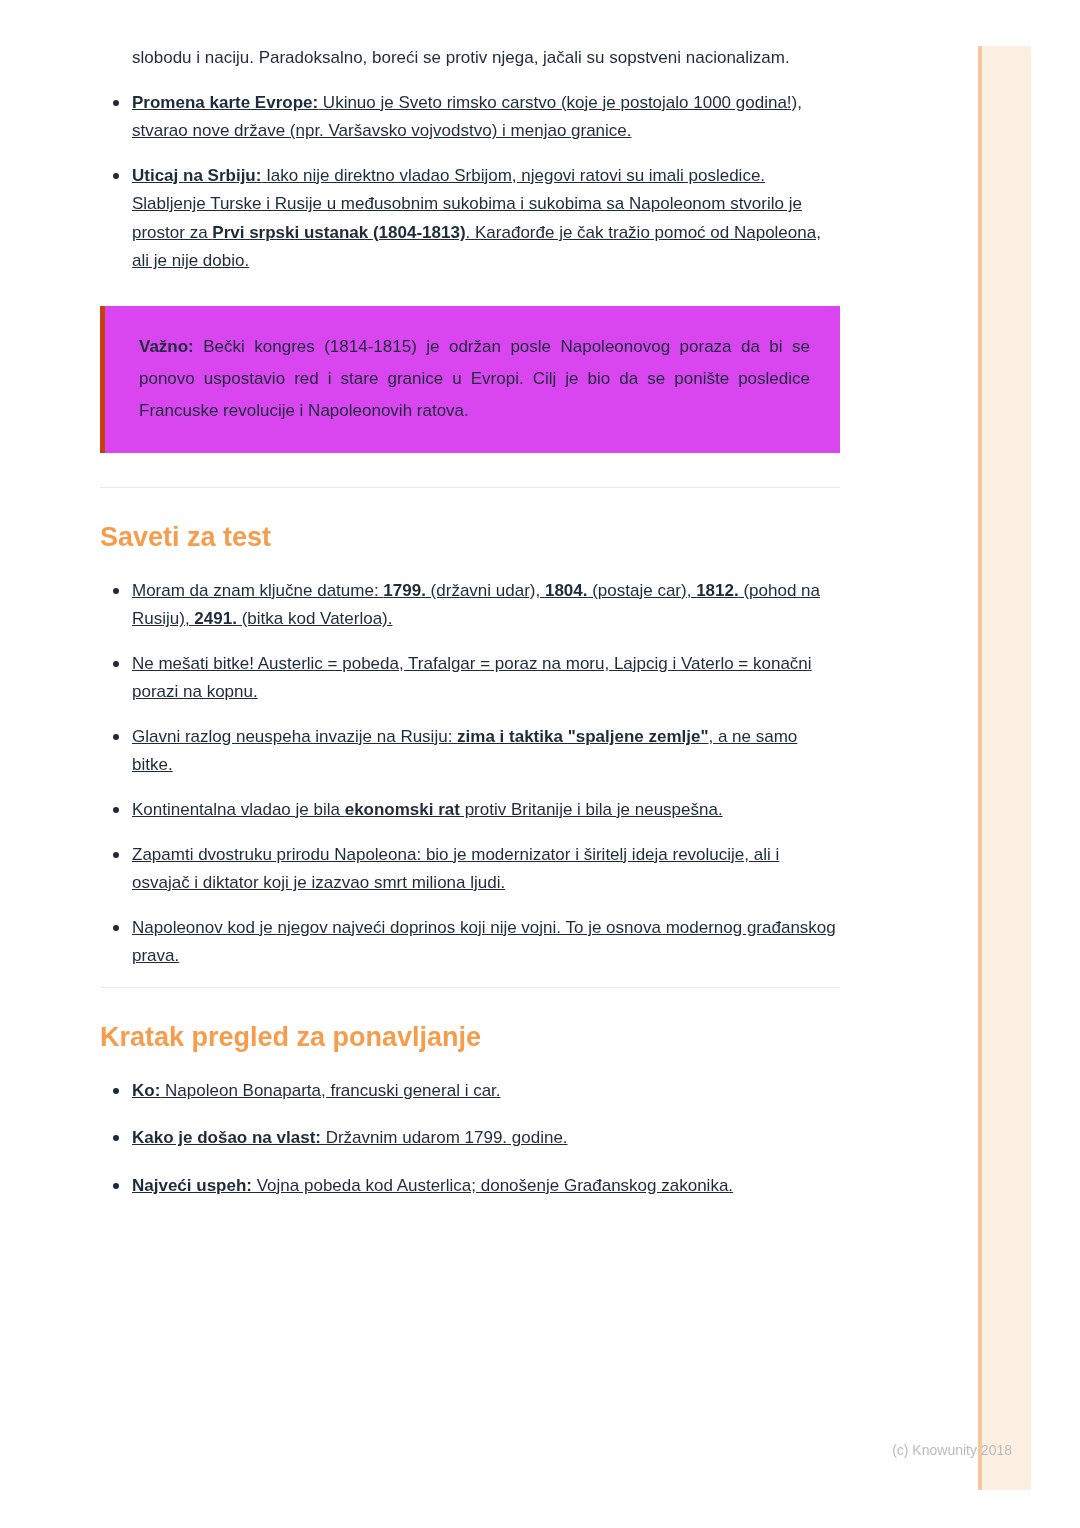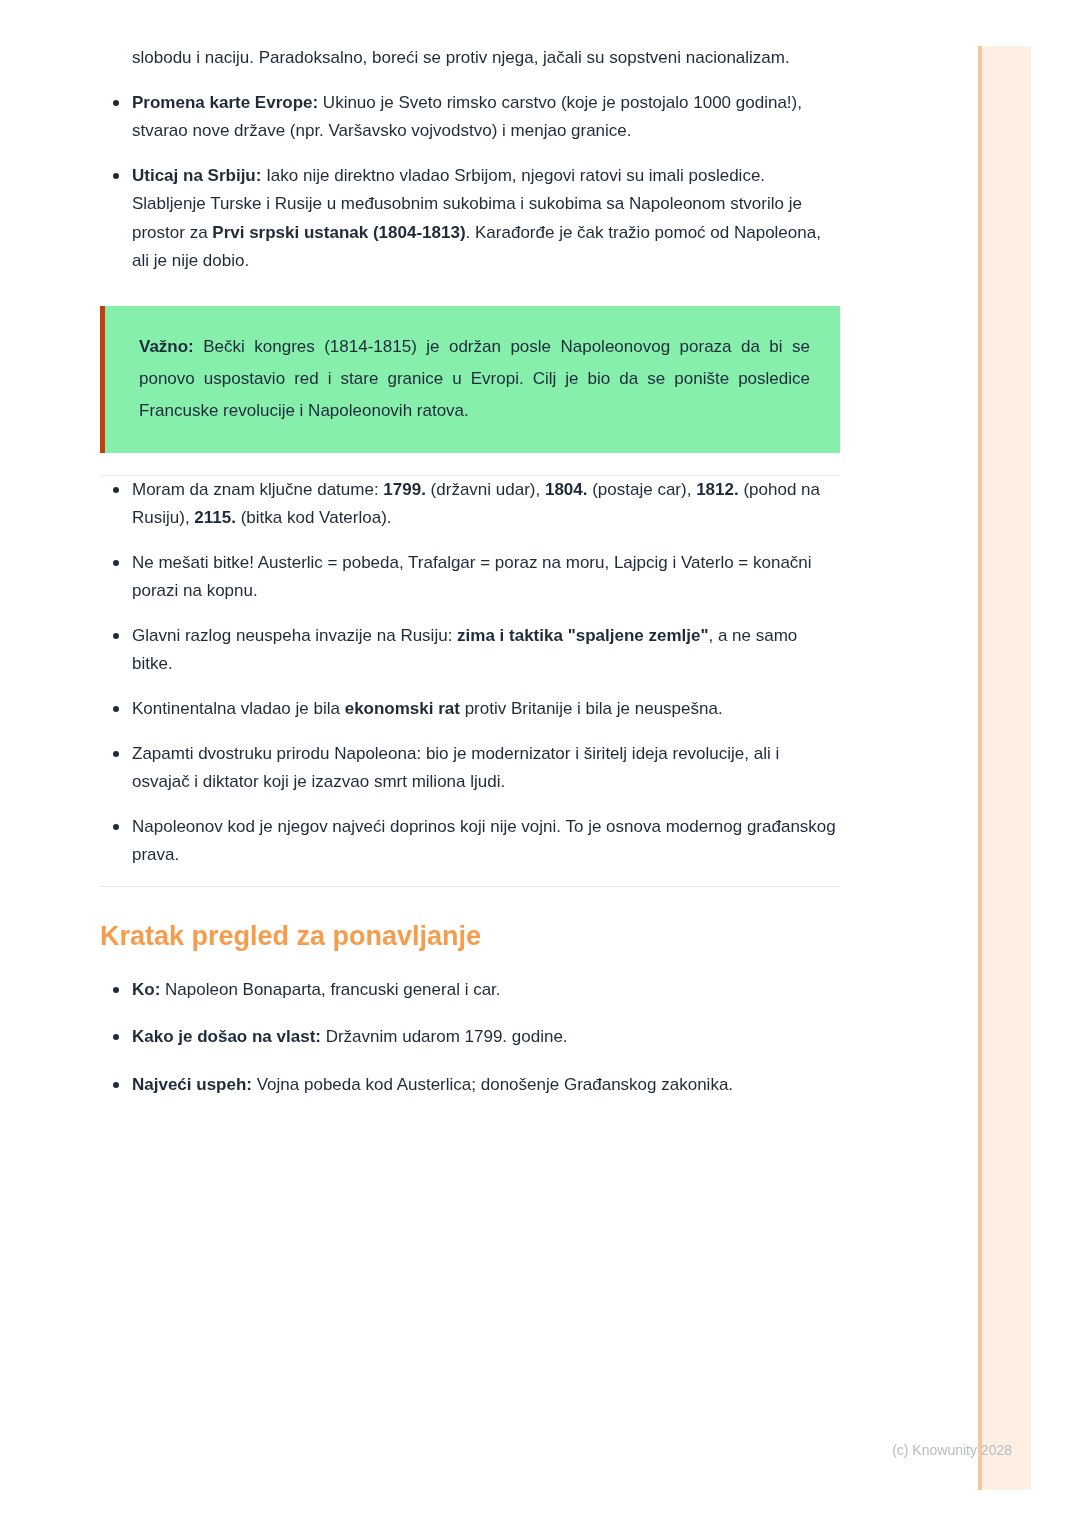--- a/index.html
+++ b/index.html
@@ -42,38 +42,39 @@
     padding-left:32px;
     margin-bottom:16px;
   }
 
   ul { list-style:none; }
 
   li {
     position:relative;
     padding-left:32px;
     margin-bottom:16px;
+    text-decoration:underline;
   }
   li::before {
     content:"";
     position:absolute;
     left:13px;
     top:11px;
     width:6px;
     height:6px;
     border-radius:50%;
     background:#1e2b3b;
   }
 
   strong { font-weight:bold; }
 
   .callout {
     margin-top:30px;
-    margin-bottom:22px;
-    background:#86efac;
+    margin-bottom:34px;
+    background:#d946ef;
     border-left:5px solid #c2410c;
     padding:25px 30px 25px 34px;
   }
   .callout p {
     text-align:justify;
     line-height:1.9;
   }
 
   hr.divider {
     border:none;
@@ -112,35 +113,36 @@
       <li><strong>Promena karte Evrope:</strong><span> Ukinuo je Sveto rimsko carstvo (koje je postojalo 1000 godina!), stvarao nove države (npr. Varšavsko vojvodstvo) i menjao granice.</span></li>
       <li><strong>Uticaj na Srbiju:</strong><span> Iako nije direktno vladao Srbijom, njegovi ratovi su imali posledice. Slabljenje Turske i Rusije u međusobnim sukobima i sukobima sa Napoleonom stvorilo je prostor za </span><strong>Prvi srpski ustanak (1804-1813)</strong><span>. Karađorđe je čak tražio pomoć od Napoleona, ali je nije dobio.</span></li>
     </ul>
 
   <div class="callout">
     <p><strong>Važno:</strong><span> Bečki kongres (1814-1815) je održan posle Napoleonovog poraza da bi se ponovo uspostavio red i stare granice u Evropi. Cilj je bio da se ponište posledice Francuske revolucije i Napoleonovih ratova.</span></p>
   </div>
 
   <hr class="divider">
 
+  <h2 class="section-heading">Saveti za test</h2>
 
   <ul>
-      <li><span>Moram da znam ključne datume: </span><strong>1799.</strong><span> (državni udar), </span><strong>1804.</strong><span> (postaje car), </span><strong>1812.</strong><span> (pohod na Rusiju), </span><strong>2115.</strong><span> (bitka kod Vaterloa).</span></li>
+      <li><span>Moram da znam ključne datume: </span><strong>1799.</strong><span> (državni udar), </span><strong>1804.</strong><span> (postaje car), </span><strong>1812.</strong><span> (pohod na Rusiju), </span><strong>2491.</strong><span> (bitka kod Vaterloa).</span></li>
       <li><span>Ne mešati bitke! Austerlic = pobeda, Trafalgar = poraz na moru, Lajpcig i Vaterlo = konačni porazi na kopnu.</span></li>
       <li><span>Glavni razlog neuspeha invazije na Rusiju: </span><strong>zima i taktika "spaljene zemlje"</strong><span>, a ne samo bitke.</span></li>
       <li><span>Kontinentalna vladao je bila </span><strong>ekonomski rat</strong><span> protiv Britanije i bila je neuspešna.</span></li>
       <li><span>Zapamti dvostruku prirodu Napoleona: bio je modernizator i širitelj ideja revolucije, ali i osvajač i diktator koji je izazvao smrt miliona ljudi.</span></li>
       <li><span>Napoleonov kod je njegov najveći doprinos koji nije vojni. To je osnova modernog građanskog prava.</span></li>
     </ul>
 
   <hr class="divider">
 
   <h2 class="section-heading">Kratak pregled za ponavljanje</h2>
 
   <ul class="review-list">
       <li><strong>Ko:</strong><span> Napoleon Bonaparta, francuski general i car.</span></li>
       <li><strong>Kako je došao na vlast:</strong><span> Državnim udarom 1799. godine.</span></li>
       <li><strong>Najveći uspeh:</strong><span> Vojna pobeda kod Austerlica; donošenje Građanskog zakonika.</span></li>
     </ul>
 
 </div>
 
-<div class="watermark">(c) Knowunity 2028</div>
+<div class="watermark">(c) Knowunity 2018</div>
 
 </body></html>

